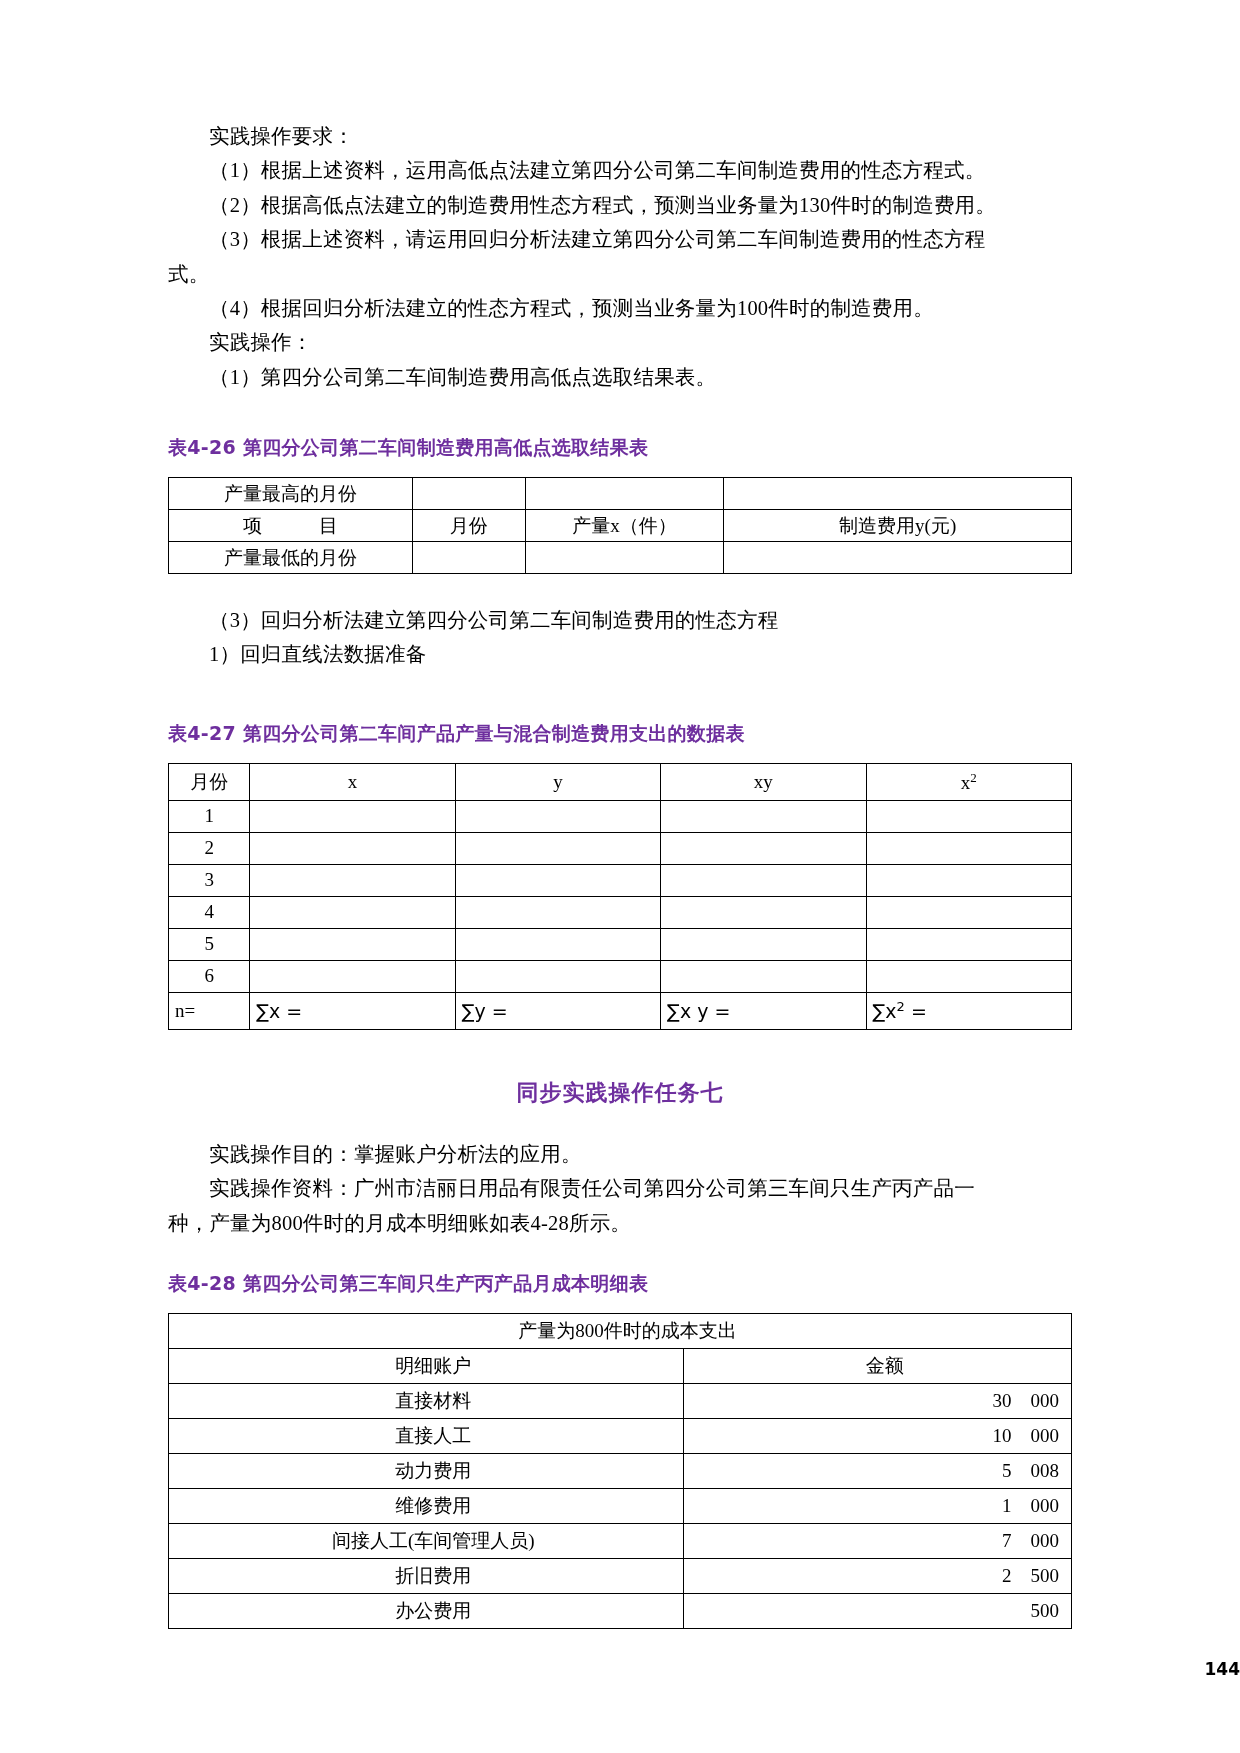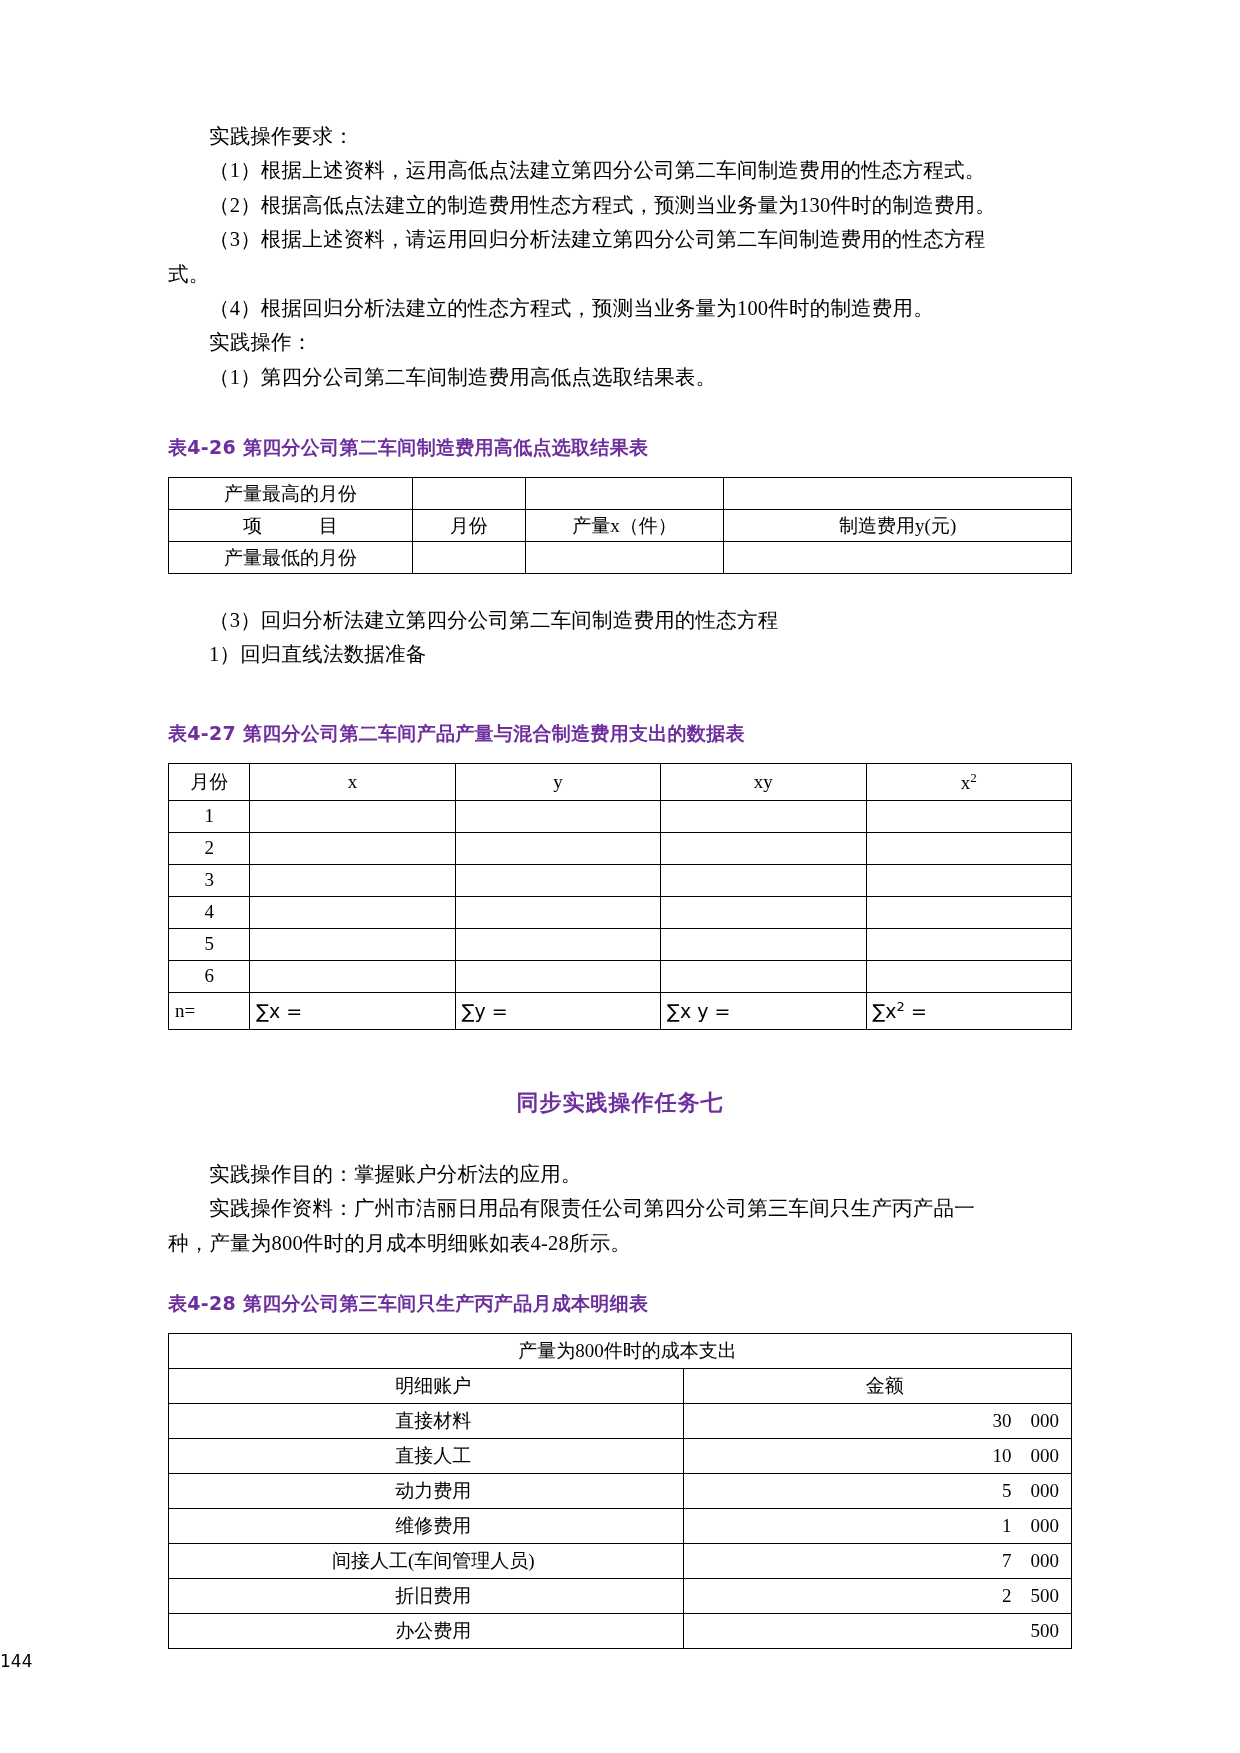--- a/index.html
+++ b/index.html
@@ -39,21 +39,21 @@
     margin: 0;
     letter-spacing: 0.3px;
   }
   .section-heading {
     text-align: center;
     color: #6e2f9e;
     font-family: "DejaVu Sans", "Liberation Sans", sans-serif;
     font-weight: bold;
     font-size: 22px;
     letter-spacing: 1px;
-    margin: 10px;
+    margin: 0;
   }
   table.doc-table {
     border-collapse: collapse;
     width: 100%;
     table-layout: fixed;
     font-size: 19px;
   }
   table.doc-table td, table.doc-table th {
     border: 1.5px solid #000;
     height: 29px;
@@ -65,26 +65,26 @@
   .r { text-align: right; padding-right: 12px !important; }
   .l { text-align: left; }
   .spacer-16 { height: 16px; }
   .spacer-30 { height: 30px; }
   .spacer-40 { height: 40px; }
   .spacer-48 { height: 48px; }
   .sup { font-size: 13px; vertical-align: super; }
   .sum-sym { font-family: "DejaVu Sans", sans-serif; font-weight: bold; }
   .page-number {
     position: absolute;
-    bottom: 82px;
+    bottom: 74px;
     left: 0;
     width: 1240px;
-    text-align: left;
+    text-align: right;
     font-family: "DejaVu Sans", "Liberation Sans", sans-serif;
-    font-weight: normal;
+    font-weight: bold;
     font-size: 17px;
   }
   .tbl26 col.c1 { width: 27%; }
   .tbl26 col.c2 { width: 12.5%; }
   .tbl26 col.c3 { width: 22%; }
   .tbl26 col.c4 { width: 38.5%; }
   .tbl27 col.m { width: 9%; }
   .tbl27 col.d { width: 22.75%; }
   .tbl28 col.a { width: 57%; }
   .tbl28 col.b { width: 43%; }
@@ -254,21 +254,21 @@
       <tr>
         <td class="c">直接材料</td>
         <td class="r">30　000</td>
       </tr>
       <tr>
         <td class="c">直接人工</td>
         <td class="r">10　000</td>
       </tr>
       <tr>
         <td class="c">动力费用</td>
-        <td class="r">5　000</td>
+        <td class="r">5　008</td>
       </tr>
       <tr>
         <td class="c">维修费用</td>
         <td class="r">1　000</td>
       </tr>
       <tr>
         <td class="c">间接人工(车间管理人员)</td>
         <td class="r">7　000</td>
       </tr>
       <tr>

